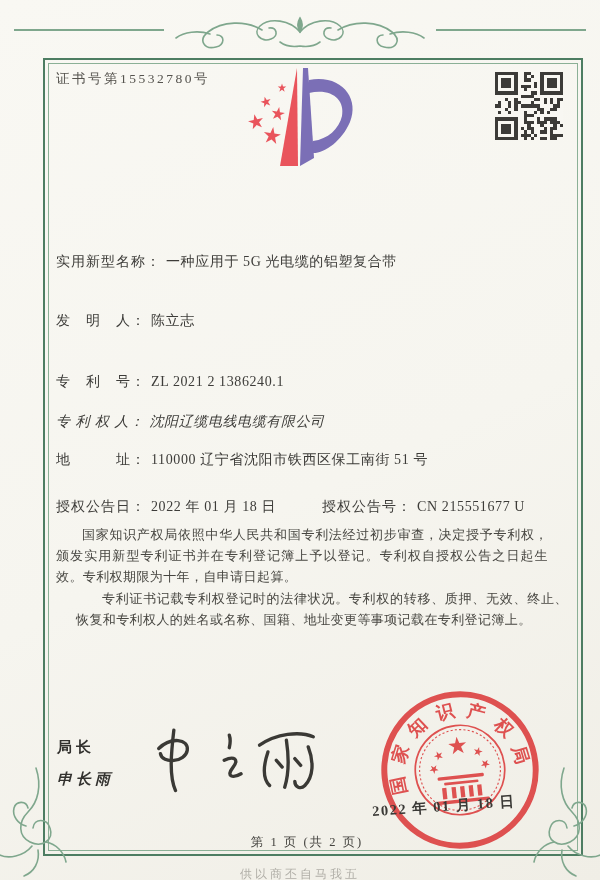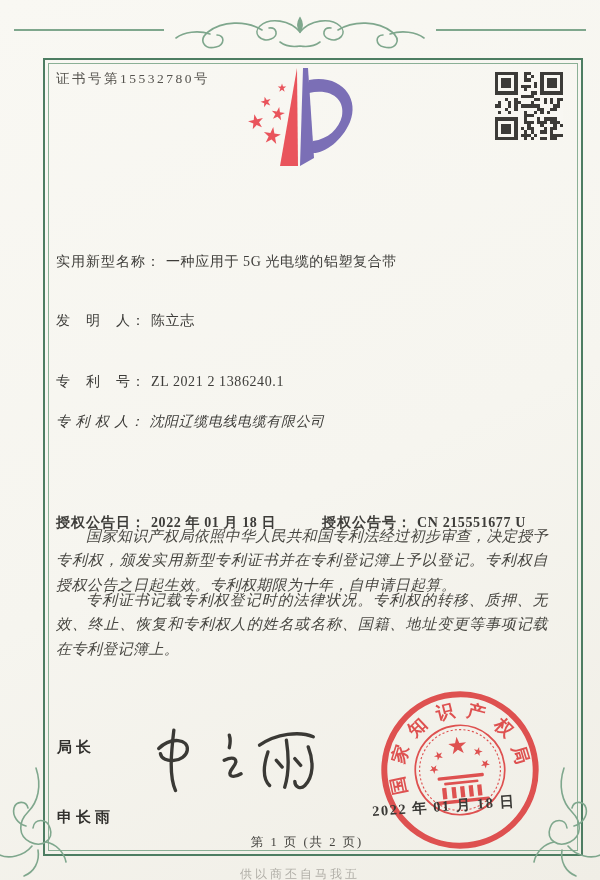--- a/index.html
+++ b/index.html
@@ -28,22 +28,22 @@
     font-size:35px;color:#2e2d2b;letter-spacing:9px;font-weight:500;
   }
   .row{
     position:absolute;left:56px;width:505px;font-size:14px;color:#3d3c39;
     white-space:nowrap;letter-spacing:1px;
   }
   .row .lab{margin-right:5px;}
   .row .val{letter-spacing:0.6px;}
   .row .pair2{margin-left:46px;}
   .para{
-    position:absolute;left:56px;width:492px;font-size:15px;line-height:1.62;
-    color:#474641;font-style:italic;letter-spacing:0.4px;text-indent:2em;
+    position:absolute;left:56px;width:492px;font-size:13px;line-height:1.62;
+    color:#474641;letter-spacing:0.4px;text-indent:2em;
     text-align:justify;
   }
   .director{
     position:absolute;left:57px;font-size:15px;color:#33322f;
     letter-spacing:4px;font-weight:600;
   }
   .seal-date{
     position:absolute;left:372px;top:797px;font-size:14.5px;color:#3a3936;
     letter-spacing:1.5px;transform:rotate(-4deg);font-weight:600;
   }
@@ -262,29 +262,32 @@
   </div>
   <div class="row" style="top:312px;">
     <span class="lab">发　明　人：</span><span class="val">陈立志</span>
   </div>
   <div class="row" style="top:333px;margin-top:40px;">
     <span class="lab">专　利　号：</span><span class="val">ZL 2021 2 1386240.1</span>
   </div>
   <div class="row" style="top:413px;font-style:italic;">
     <span class="lab">专 利 权 人：</span><span class="val">沈阳辽缆电线电缆有限公司</span>
   </div>
-  <div class="row" style="top:514px;font-weight:bold;">
+  <div class="row" style="top:451px;">
+    <span class="lab">地　　　址：</span><span class="val">110000 辽宁省沈阳市铁西区保工南街 51 号</span>
+  </div>
+  <div class="row" style="top:498px;">
     <span><span class="lab">授权公告日：</span><span class="val">2022 年 01 月 18 日</span></span><span class="pair2"><span class="lab">授权公告号：</span><span class="val">CN 215551677 U</span></span>
   </div>
 
   <div class="para" style="top:524px;">国家知识产权局依照中华人民共和国专利法经过初步审查，决定授予专利权，颁发实用新型专利证书并在专利登记簿上予以登记。专利权自授权公告之日起生效。专利权期限为十年，自申请日起算。</div>
-  <div class="para" style="top:588px;">专利证书记载专利权登记时的法律状况。专利权的转移、质押、无效、终止、恢复和专利权人的姓名或名称、国籍、地址变更等事项记载在专利登记簿上。</div>
+  <div class="para" style="top:588px;margin-left:20px;">专利证书记载专利权登记时的法律状况。专利权的转移、质押、无效、终止、恢复和专利权人的姓名或名称、国籍、地址变更等事项记载在专利登记簿上。</div>
 
   <div class="director" style="top:738px;text-align:right;">局长</div>
-  <div class="director" style="top:808px;">申长雨</div>
+  <div class="director" style="top:770px;font-style:italic;">申长雨</div>
 
   <div class="sig-wrap">
     <svg width="168" height="84" viewBox="0 0 200 100">
       <g stroke="#3a3935" fill="none" stroke-width="4" stroke-linecap="round" stroke-linejoin="round">
         <path d="M26,12 C23,38 20,66 28,84"></path>
         <path d="M8,34 C22,20 44,22 42,36 C40,50 12,53 10,40"></path>
         <path d="M92,18 C94,24 93,29 92,33"></path>
         <path d="M86,48 C98,42 104,47 96,57 C88,67 96,70 106,64"></path>
         <path d="M128,30 C148,16 176,13 192,20"></path>
         <path d="M138,38 C132,56 132,70 140,78"></path>

